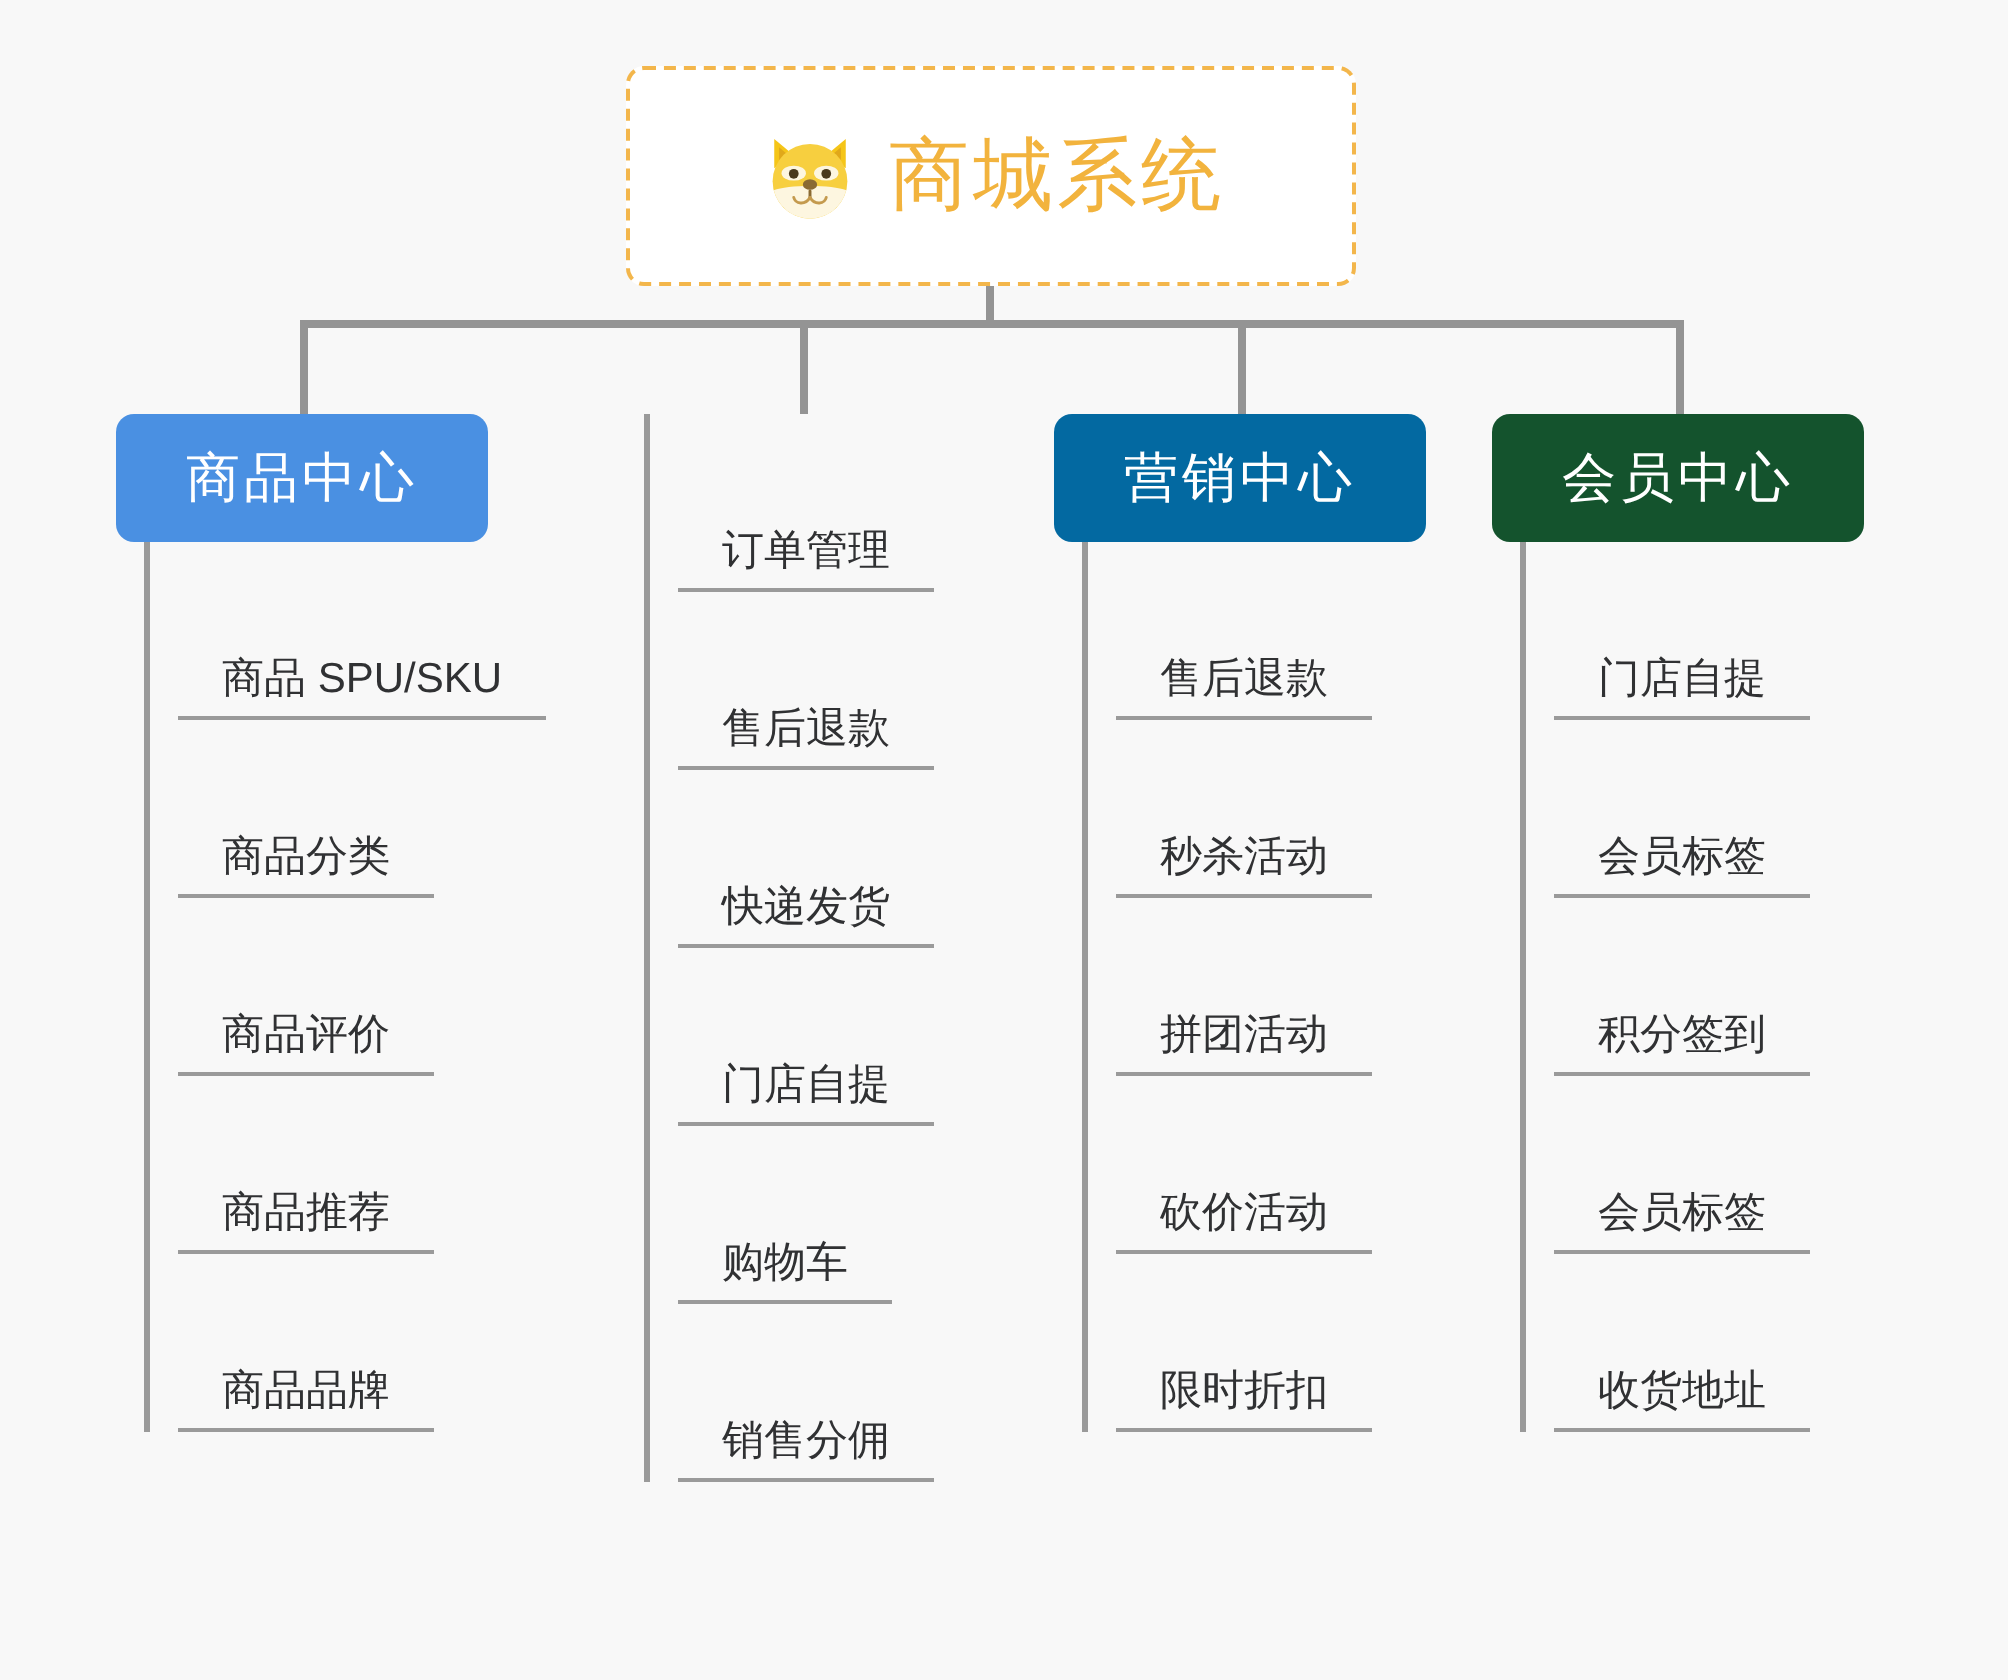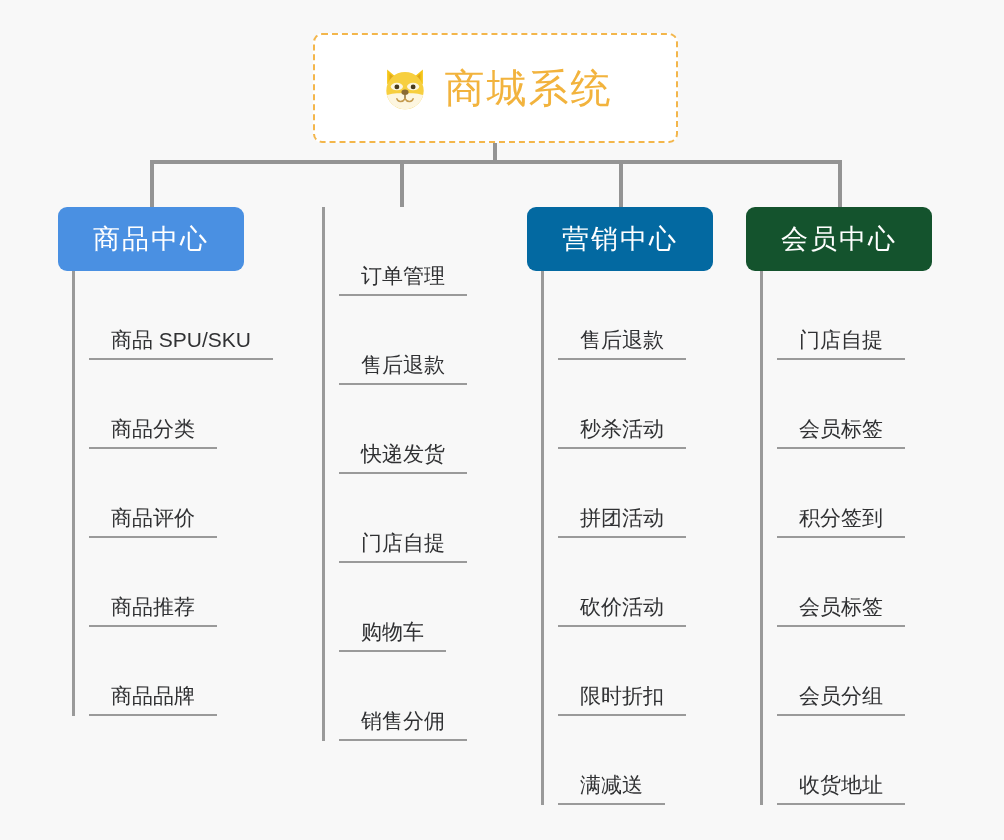--- a/index.html
+++ b/index.html
@@ -209,23 +209,20 @@
         </div>
       <div class="leaf-item">
           <span class="leaf-label">拼团活动</span>
         </div>
       <div class="leaf-item">
           <span class="leaf-label">砍价活动</span>
         </div>
       <div class="leaf-item">
           <span class="leaf-label">限时折扣</span>
         </div>
-      <div class="leaf-item">
-          <span class="leaf-label">满减送</span>
-        </div>
     </div>
   </div>
 
   <div class="column" id="col-3" style="left:746px;width:186px">
     <div class="cat-card" style="background:#14532d">
       <span>会员中心</span>
     </div>
     <div class="leaf-list">
       <div class="leaf-item">
           <span class="leaf-label">门店自提</span>
@@ -233,21 +230,18 @@
       <div class="leaf-item">
           <span class="leaf-label">会员标签</span>
         </div>
       <div class="leaf-item">
           <span class="leaf-label">积分签到</span>
         </div>
       <div class="leaf-item">
           <span class="leaf-label">会员标签</span>
         </div>
       <div class="leaf-item">
-          <span class="leaf-label">会员分组</span>
-        </div>
-      <div class="leaf-item">
           <span class="leaf-label">收货地址</span>
         </div>
     </div>
   </div>
 
 </div>
 
 </body></html>

